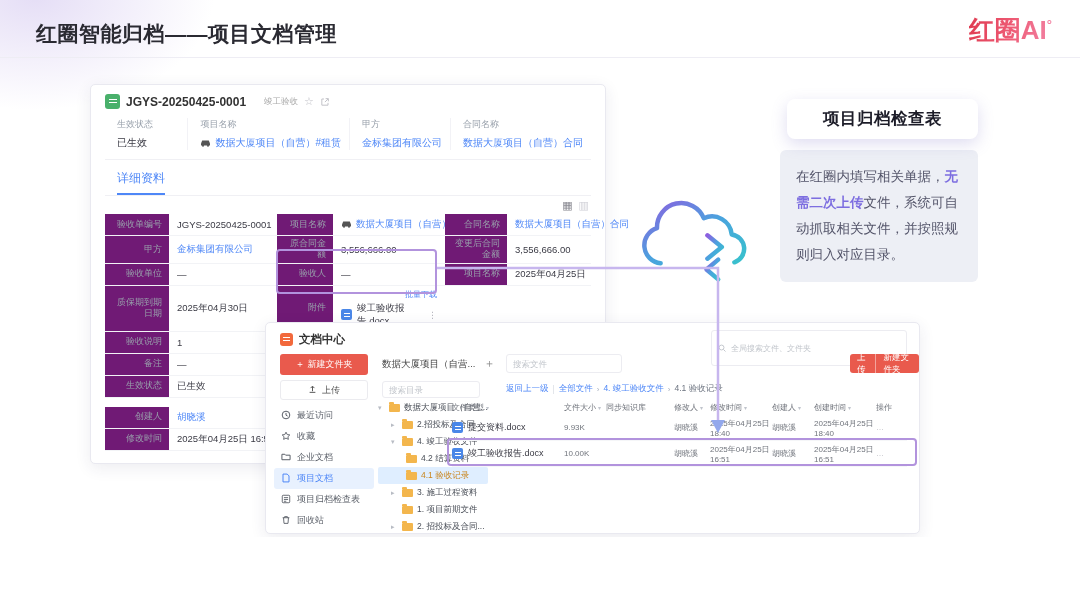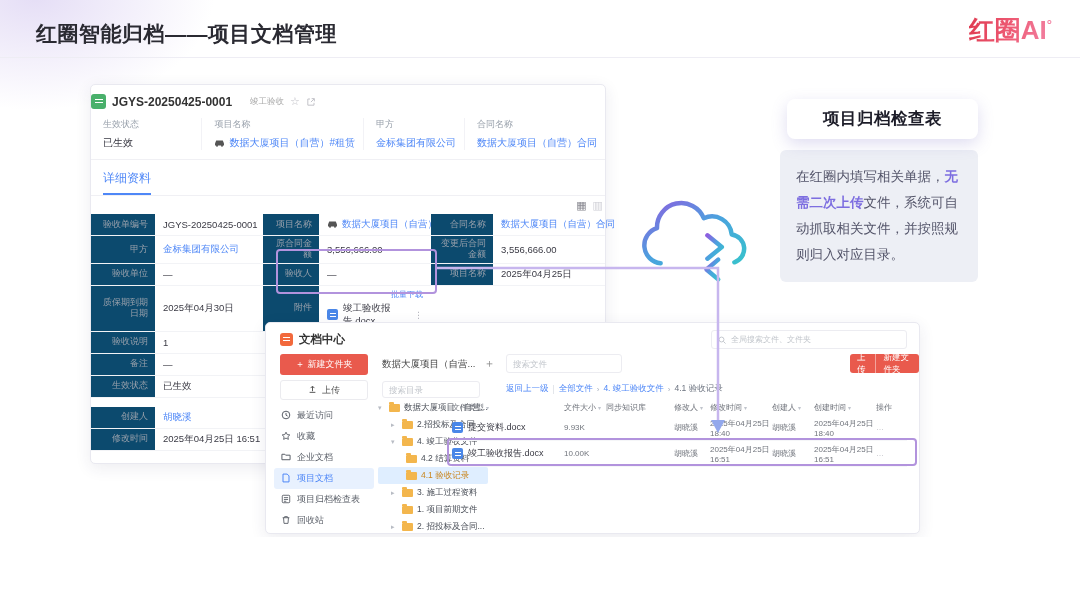--- a/index.html
+++ b/index.html
@@ -9,56 +9,56 @@
     background:radial-gradient(ellipse at 35% 35%,rgba(190,172,232,.40),rgba(255,255,255,0) 65%);pointer-events:none}
   .hdr-line{position:absolute;left:0;right:0;top:57px;height:1px;background:#eeedf4}
   .page-title{position:absolute;left:36px;top:20px;font-size:21px;font-weight:700;color:#2a2a32;letter-spacing:.5px}
   .logo{position:absolute;right:28px;top:13px;font-size:26px;font-weight:800;
     background:linear-gradient(105deg,#df3a50,#ee5a74,#f286a8);-webkit-background-clip:text;background-clip:text;color:transparent;white-space:nowrap}
   .logo .deg{font-size:13px;vertical-align:super}
 
   .win{position:absolute;background:#fff;border:1px solid #e9e9f0;border-radius:5px;box-shadow:0 4px 16px rgba(40,40,90,.09)}
 
   
-  .form-win{left:90px;top:84px;width:516px;z-index:10;padding:9px 0 12px}
+  .form-win{left:90px;top:84px;width:516px;z-index:10;padding:9px 14px 12px}
   .fw-head{display:flex;align-items:center;gap:6px}
   .greenico{width:15px;height:15px;border-radius:3px;background:#49b06b;position:relative;flex:none}
   .greenico::before{content:"";position:absolute;left:3.5px;top:4.5px;width:8px;height:1.5px;background:#fff;box-shadow:0 3px 0 #fff}
   .fw-code{font-size:12px;font-weight:700;color:#333}
   .fw-tag{font-size:8.5px;color:#aaa;margin-left:12px}
   .hicon{color:#c3c3c9;font-size:11px;line-height:1;display:inline-flex}
   .fw-summary{display:grid;grid-template-columns:1.15fr 1.35fr 1.05fr 1.2fr;margin-top:9px;padding-bottom:9px;border-bottom:1px solid #f0f0f4}
   .sum-col{padding:0 8px 0 12px}
   .sum-col+.sum-col{border-left:1px solid #f2f2f6}
   .sum-label{font-size:9px;color:#98a0ab}
   .sum-val{margin-top:5px;font-size:10px;color:#3a3a44;display:flex;align-items:center;gap:4px;white-space:nowrap}
   .link{color:#4e87f7}
   .fw-tabbar{border-bottom:1px solid #f0f0f4;padding:8px 12px 0}
   .fw-tab{display:inline-block;color:#4e87f7;font-size:12px;padding-bottom:6px;border-bottom:2px solid #4e87f7}
   .fw-tools{display:flex;justify-content:flex-end;align-items:center;gap:6px;padding:4px 2px 3px}
   .gicon{font-size:11px;line-height:1}
   .dt-row{display:grid;grid-template-columns:64px 108px 56px 112px 62px 90px;border-bottom:1px solid #f2f3f6;min-height:22px}
   .dt-row.full{grid-template-columns:64px 1fr}
   .dt-row.attach-row{min-height:42px}
-  .dt-label{background:#0c4a6e;color:#98a0ab;font-size:9px;display:flex;align-items:center;justify-content:flex-end;text-align:right;padding:2px 7px;line-height:1.25}
+  .dt-label{background:#701a75;color:#98a0ab;font-size:9px;display:flex;align-items:center;justify-content:flex-end;text-align:right;padding:2px 7px;line-height:1.25}
   .dt-val{display:flex;align-items:center;gap:4px;padding:2px 8px;font-size:9.5px;color:#3a3a44;white-space:nowrap}
   .dt-gap{height:9px}
   .attach-cell{position:relative;display:flex;flex-direction:column;justify-content:space-between;padding:3px 8px;gap:2px}
   .batch-dl{align-self:flex-end;color:#4e87f7;font-size:8px}
   .attach-file{display:flex;align-items:center;gap:5px;font-size:9.5px;color:#3a3a44;width:100%}
   .docico{width:11px;height:11px;border-radius:2px;background:#4a87e8;position:relative;flex:none}
   .docico::before{content:"";position:absolute;left:2.5px;top:3.5px;width:6px;height:1.2px;background:#fff;box-shadow:0 3px 0 #fff}
   .kebab{margin-left:auto;color:#b6b6be;font-size:9px}
 
   
   .doc-win{left:265px;top:322px;width:655px;height:212px;z-index:20}
   .dc-title{position:absolute;left:14px;top:9px;display:flex;align-items:center;gap:6px;font-size:11.5px;font-weight:700;color:#333}
   .orangeico{width:13px;height:13px;border-radius:3px;background:#f2693c;position:relative;flex:none}
   .orangeico::before{content:"";position:absolute;left:3px;top:4px;width:7px;height:1.4px;background:#fff;box-shadow:0 3px 0 #fff}
-  .dc-gsearch{position:absolute;left:445px;top:7px;width:196px;height:19px;border:1px solid #ececf1;border-radius:3px;display:flex;align-items:center;gap:4px;padding:8px 6px;color:#c2c6cc}
+  .dc-gsearch{position:absolute;left:445px;top:7px;width:196px;height:19px;border:1px solid #ececf1;border-radius:3px;display:flex;align-items:center;gap:4px;padding:17px 6px;color:#c2c6cc}
   .dc-gsearch input{border:0;outline:0;flex:1;font-size:8px;color:#333;font-family:inherit;background:transparent}
   input::placeholder{color:#c2c6cc}
   .btn-red{background:#e95a4d;color:#fff;border-radius:3px;font-size:9px;display:flex;align-items:center;justify-content:center;gap:3px;border:0;font-family:inherit;cursor:pointer}
   .dc-newfolder{position:absolute;left:14px;top:31px;width:88px;height:21px}
   .dc-upload{position:absolute;left:14px;top:57px;width:88px;height:20px;border:1px solid #ebebef;border-radius:3px;background:#fff;color:#555;font-size:9px;display:flex;align-items:center;justify-content:center;gap:5px;cursor:pointer;font-family:inherit}
   .dc-proj{position:absolute;left:116px;top:35px;width:98px;font-size:9.5px;color:#444;white-space:nowrap;overflow:hidden}
   .dc-plus{position:absolute;left:218px;top:33px;font-size:11px;color:#888}
   .dc-input{border:1px solid #ececf1;border-radius:3px;font-size:8.5px;padding:0 6px;color:#333;font-family:inherit;outline:0}
   .dc-sfile{position:absolute;left:240px;top:31px;width:116px;height:19px}
   .dc-sdir{position:absolute;left:116px;top:58px;width:98px;height:17px}

